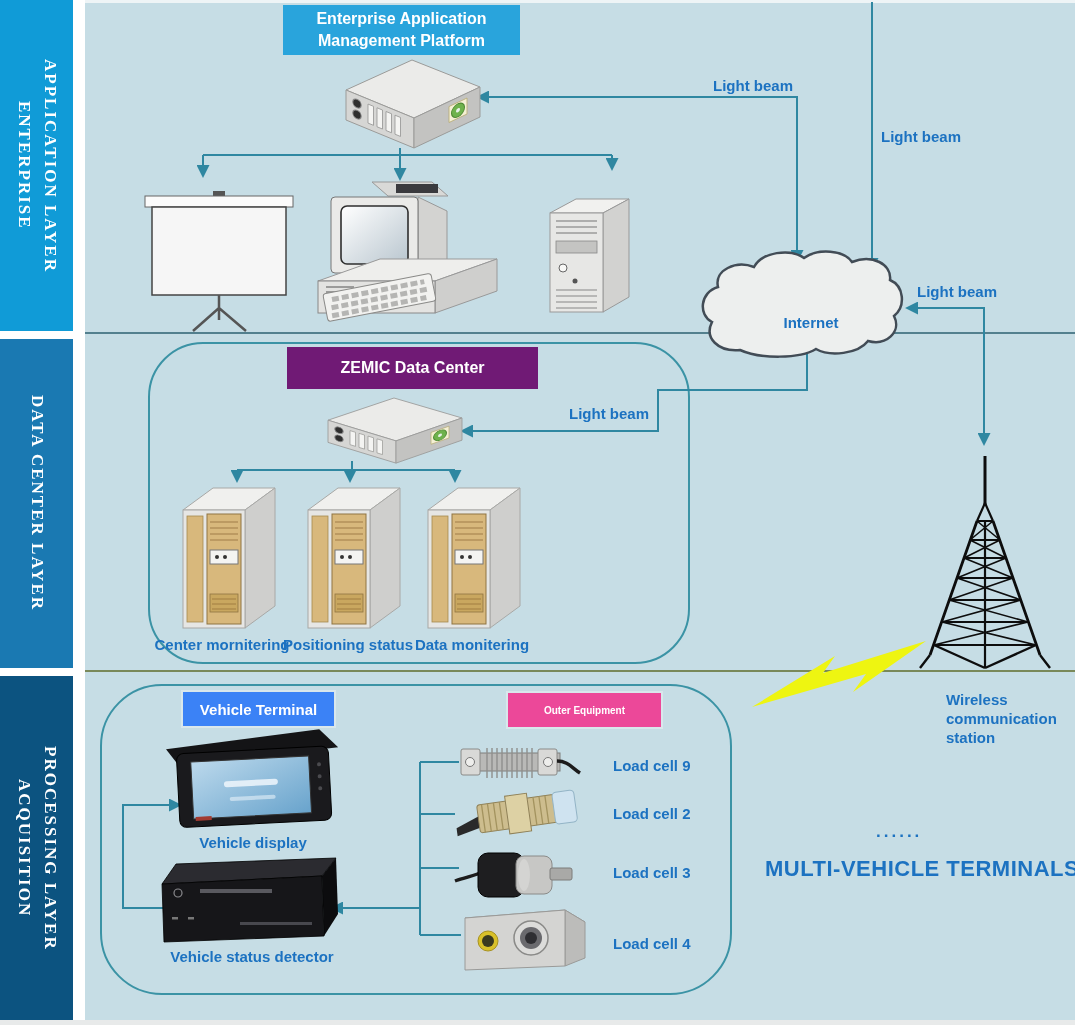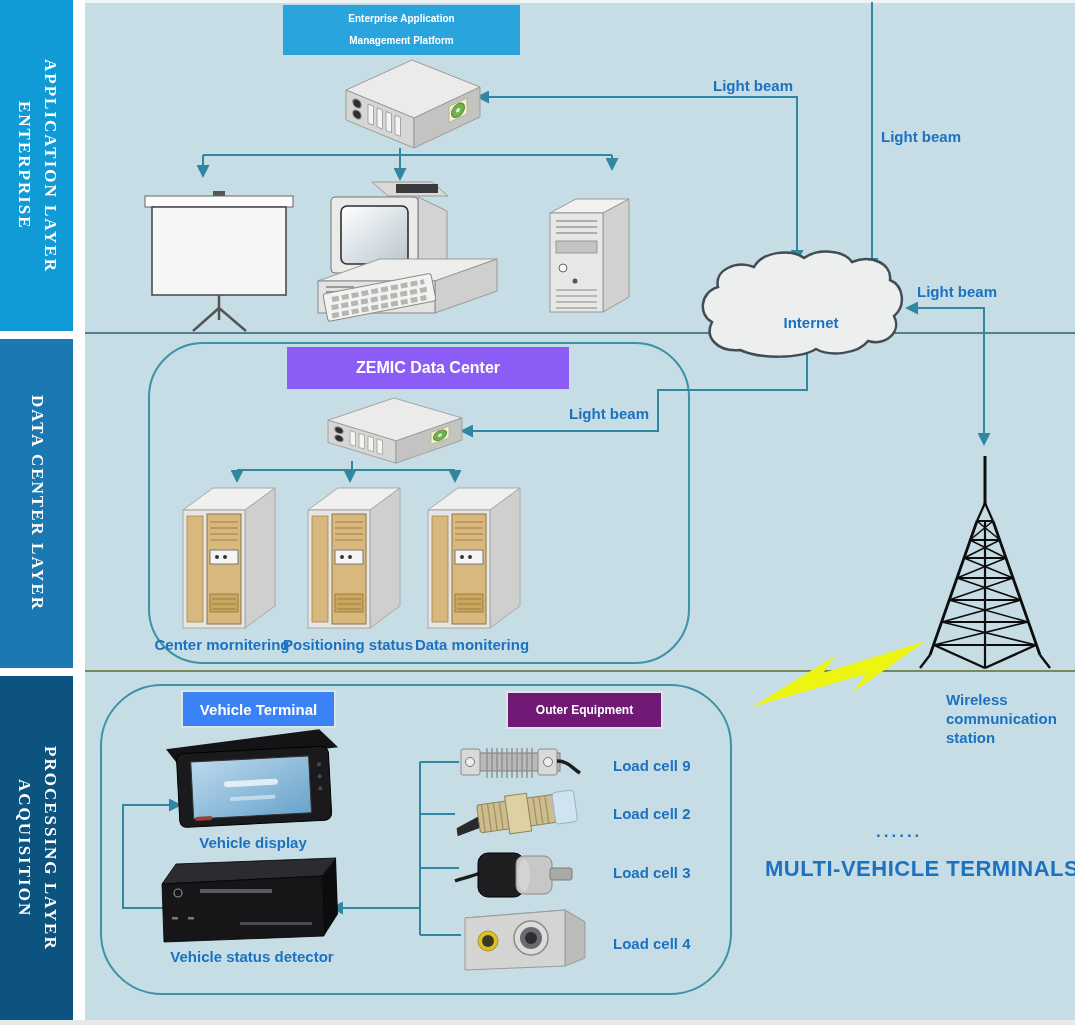--- a/index.html
+++ b/index.html
@@ -15,24 +15,24 @@
   #content-topline{position:absolute;left:85px;top:0;width:990px;height:3px;background:#eef4f6;}
   .sep{position:absolute;left:85px;width:990px;}
   #sep1{top:332px;height:2px;background:#53808e;}
   #sep2{top:670px;height:2px;background:#79895a;}
   .group-border{position:absolute;border:2px solid #3b93a5;background:transparent;}
   #dc-group{left:148px;top:342px;width:538px;height:318px;border-radius:55px;}
   #aq-group{left:100px;top:684px;width:628px;height:307px;border-radius:62px;}
   
   .tbox{position:absolute;display:flex;flex-direction:column;align-items:center;justify-content:center;
         text-align:center;color:#ffffff;font-weight:bold;}
-  #eamp-box{left:283px;top:5px;width:237px;height:50px;background:#29a4dc;font-size:10px;line-height:22px;}
-  #zemic-box{left:287px;top:347px;width:282px;height:42px;background:#8b5cf6;font-size:16px;}
+  #eamp-box{left:283px;top:5px;width:237px;height:50px;background:#29a4dc;font-size:16px;line-height:22px;}
+  #zemic-box{left:287px;top:347px;width:251px;height:42px;background:#701a75;font-size:16px;}
   #vt-box{left:181px;top:690px;width:151px;height:34px;background:#3b82f6;font-size:15px;border:2px solid #d9e7ec;}
-  #oe-box{left:506px;top:691px;width:153px;height:34px;background:#701a75;font-size:12px;border:2px solid #d9e7ec;}
+  #oe-box{left:506px;top:691px;width:153px;height:34px;background:#ec4899;font-size:10px;border:2px solid #d9e7ec;}
   
   .lbl{position:absolute;color:#1c72c1;font-weight:bold;font-size:15px;white-space:nowrap;}
   .ctr{transform:translateX(-50%);}
   #multi-lbl{font-size:22px;letter-spacing:0.5px;}
   #dots-lbl{font-size:17px;letter-spacing:3px;}
   #wireless-lbl{line-height:19px;}
   #overlay{position:absolute;left:0;top:0;pointer-events:none;}
   #bottom-strip{position:absolute;left:0;top:1020px;width:1075px;height:5px;background:#e8eaea;}
 </style>
 </head>

